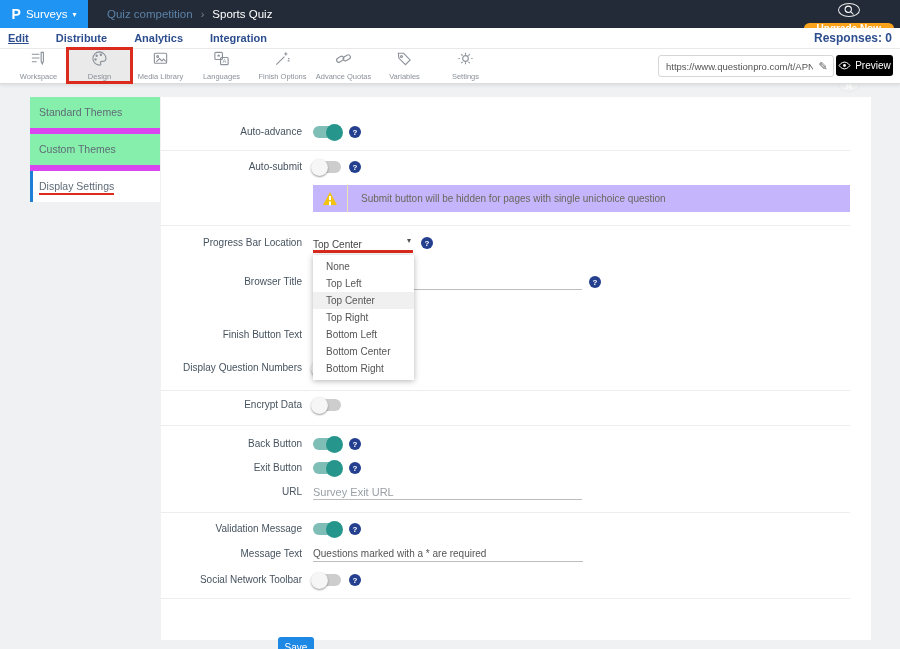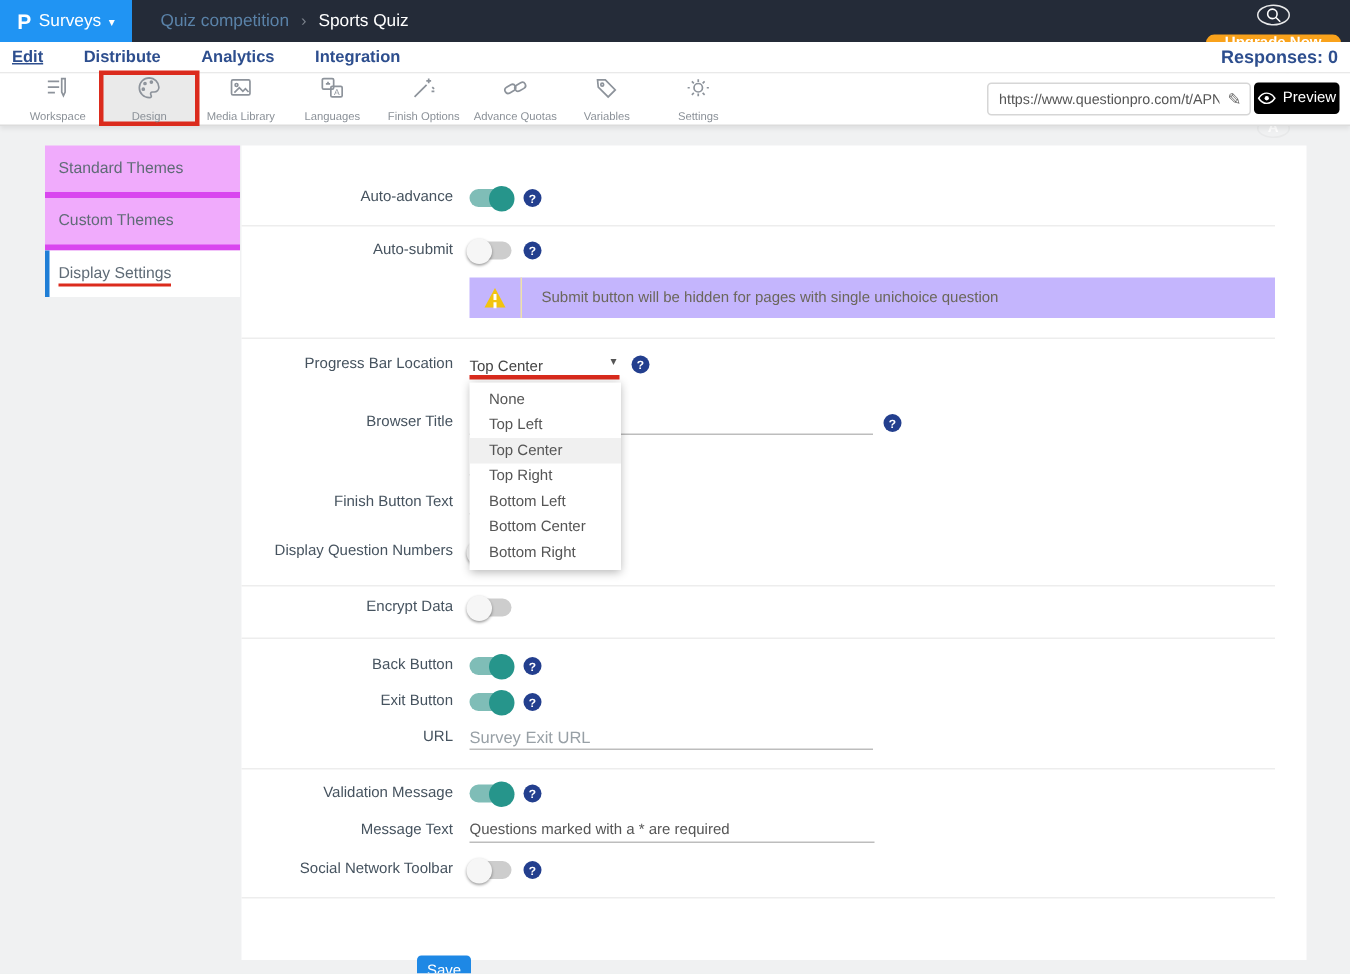--- a/index.html
+++ b/index.html
@@ -34,21 +34,21 @@
   .tool .tlabel{font-size:7.5px;color:#8b9198;}
   .tool svg{stroke:#8d939b;fill:none;stroke-width:1.2;}
   .tool.active{background:#eaeaea;box-shadow:0 0 0 3px #db2b1d;}
   .urlbox{position:absolute;right:66px;top:6px;width:174px;height:20px;border:1px solid #d6d6d6;border-radius:3px;background:#fff;display:flex;align-items:center;overflow:hidden;}
   .urlbox .urltext{flex:1;font-size:9.5px;color:#555;padding-left:7px;white-space:nowrap;overflow:hidden;}
   .urlbox .pencil{width:20px;font-size:11px;color:#666;text-align:center;cursor:pointer;}
   .previewbtn{position:absolute;right:7px;top:6px;width:57px;height:21px;background:#000000;border-radius:3px;color:#fff;font-size:10px;display:flex;align-items:center;justify-content:center;gap:4px;cursor:pointer;}
 
   
   .sidebar{position:absolute;left:30px;top:97px;width:130px;}
-  .sideitem{height:31px;line-height:31px;padding-left:9px;font-size:10.5px;color:#5f6b76;background:#f0abfc;border-bottom:4px solid #d946ef;cursor:pointer;}
+  .sideitem{height:31px;line-height:31px;padding-left:9px;font-size:10.5px;color:#5f6b76;background:#86efac;border-bottom:6px solid #d946ef;cursor:pointer;}
   .sideitem.active{background:#fff;border-left:3px solid #1f7ed6;padding-left:6px;border-bottom:none;}
   .red-underline{border-bottom:2px solid #db2b1d;padding-bottom:1px;}
 
   
   .card{position:absolute;left:161px;top:97px;width:710px;height:543px;background:#fff;}
   .hr{position:absolute;left:0;width:689px;height:1px;background:#ededed;}
   .frow{position:absolute;left:0;width:700px;height:18px;}
   .flabel{position:absolute;left:0;top:0;width:141px;text-align:right;font-size:10px;color:#46535f;line-height:18px;}
   .fctrl{position:absolute;left:152px;top:0;height:18px;display:flex;align-items:center;gap:8px;}
   .toggle{position:relative;width:28px;height:12px;border-radius:6px;display:inline-block;cursor:pointer;}

